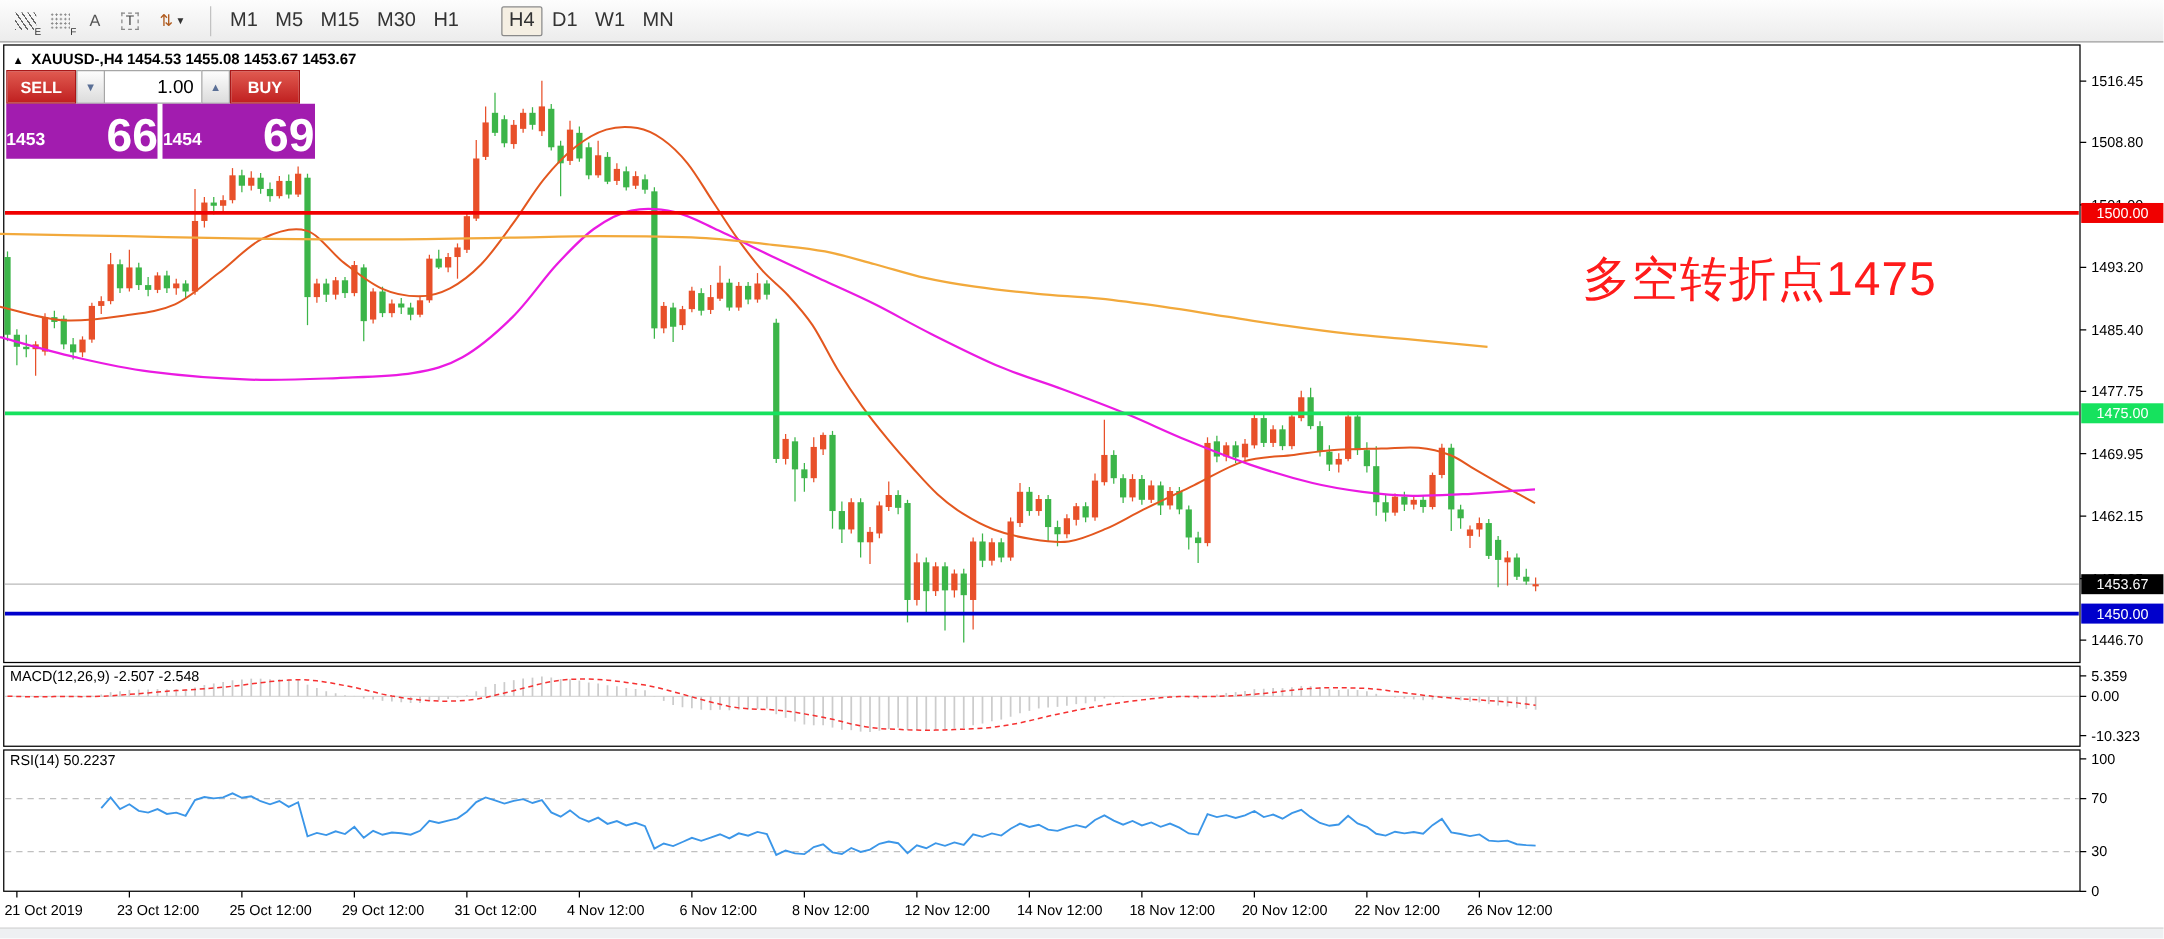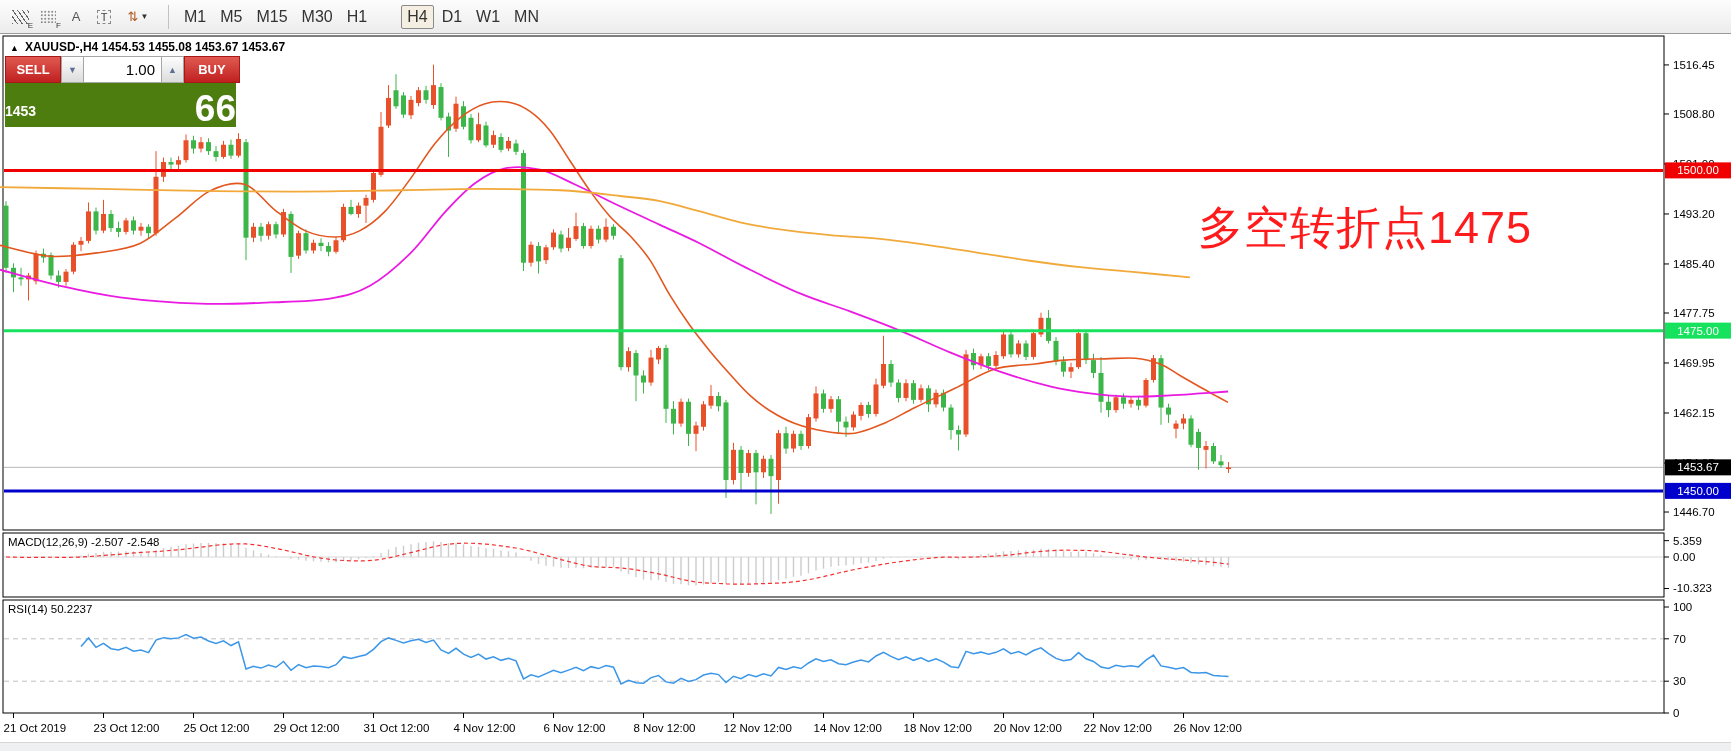--- a/index.html
+++ b/index.html
@@ -33,31 +33,31 @@
   .trade-panel { position:absolute; left:5px; top:56px; width:235px; }
   .trade-row { display:flex; height:27px; }
   .sell-btn,.buy-btn { width:64px; background:linear-gradient(#e05a50,#c02020); color:#fff;
     font-size:13px; font-weight:bold; display:flex; align-items:center; justify-content:center;
     border:1px solid #a81818; }
   .spin { width:26px; background:linear-gradient(#fdfdfd,#dcdcdc); border:1px solid #a6a6a6;
     color:#5a6f96; font-size:9px; display:flex; align-items:center; justify-content:center; }
   .vol-input { width:77px; border:1px solid #a6a6a6; border-left:none; border-right:none;
     text-align:right; font-size:15px; padding-right:6px; color:#000; }
   .price-boxes { display:flex; height:44px; margin-top:0px; }
-  .price-box { flex:1; background:#4d7c0f; color:#fff; display:flex; align-items:flex-end;
-    justify-content:space-between; padding-bottom:3px; }
+  .price-box { flex:1; background:#a21caf; color:#fff; display:flex; align-items:flex-end;
+    justify-content:flex-end; padding-bottom:3px;gap:48px; }
   .price-box.left { margin-right:4px; }
   .small-num { font-size:14px; font-weight:bold; margin:0 1px 5px 0; }
   .big-num { font-size:37px; font-weight:bold; line-height:0.85; }
 
   
   .pane-label { position:absolute; font-size:11.5px; color:#000; }
 
   
-  .annotation { position:absolute; left:1198px; top:198px; font-size:45px; color:#ff1b1b;
+  .annotation { position:absolute; left:1266px; top:198px; font-size:38px; color:#ff1b1b;
     letter-spacing:1px; white-space:nowrap;text-align:center; }
 
   svg text { font-family:"Liberation Sans", sans-serif; }
   .bottom-strip { position:absolute; left:0; top:742px; width:1731px; height:9px;
     background:#eef0f2; border-top:1px solid #d6d6d6; }
 </style>
 </head>
 <body>
 
 <div id="app">
@@ -683,20 +683,24 @@
       <div class="spin">▼</div>
       <input class="vol-input" value="1.00" style="">
       <div class="spin">▲</div>
       <div class="buy-btn">BUY</div>
     </div>
     <div class="price-boxes">
       <div class="price-box left">
         <span class="small-num">1453</span>
         <span class="big-num">66</span>
       </div>
+      <div class="price-box">
+        <span class="small-num">1454</span>
+        <span class="big-num">69</span>
+      </div>
     </div>
   </div>
 
   <div class="pane-label" style="left:8px;top:536px;">MACD(12,26,9) -2.507 -2.548</div>
   <div class="pane-label" style="left:8px;top:603px;">RSI(14) 50.2237</div>
 
   <div class="annotation">多空转折点1475</div>
 
   <div class="bottom-strip"></div>
 </div>

